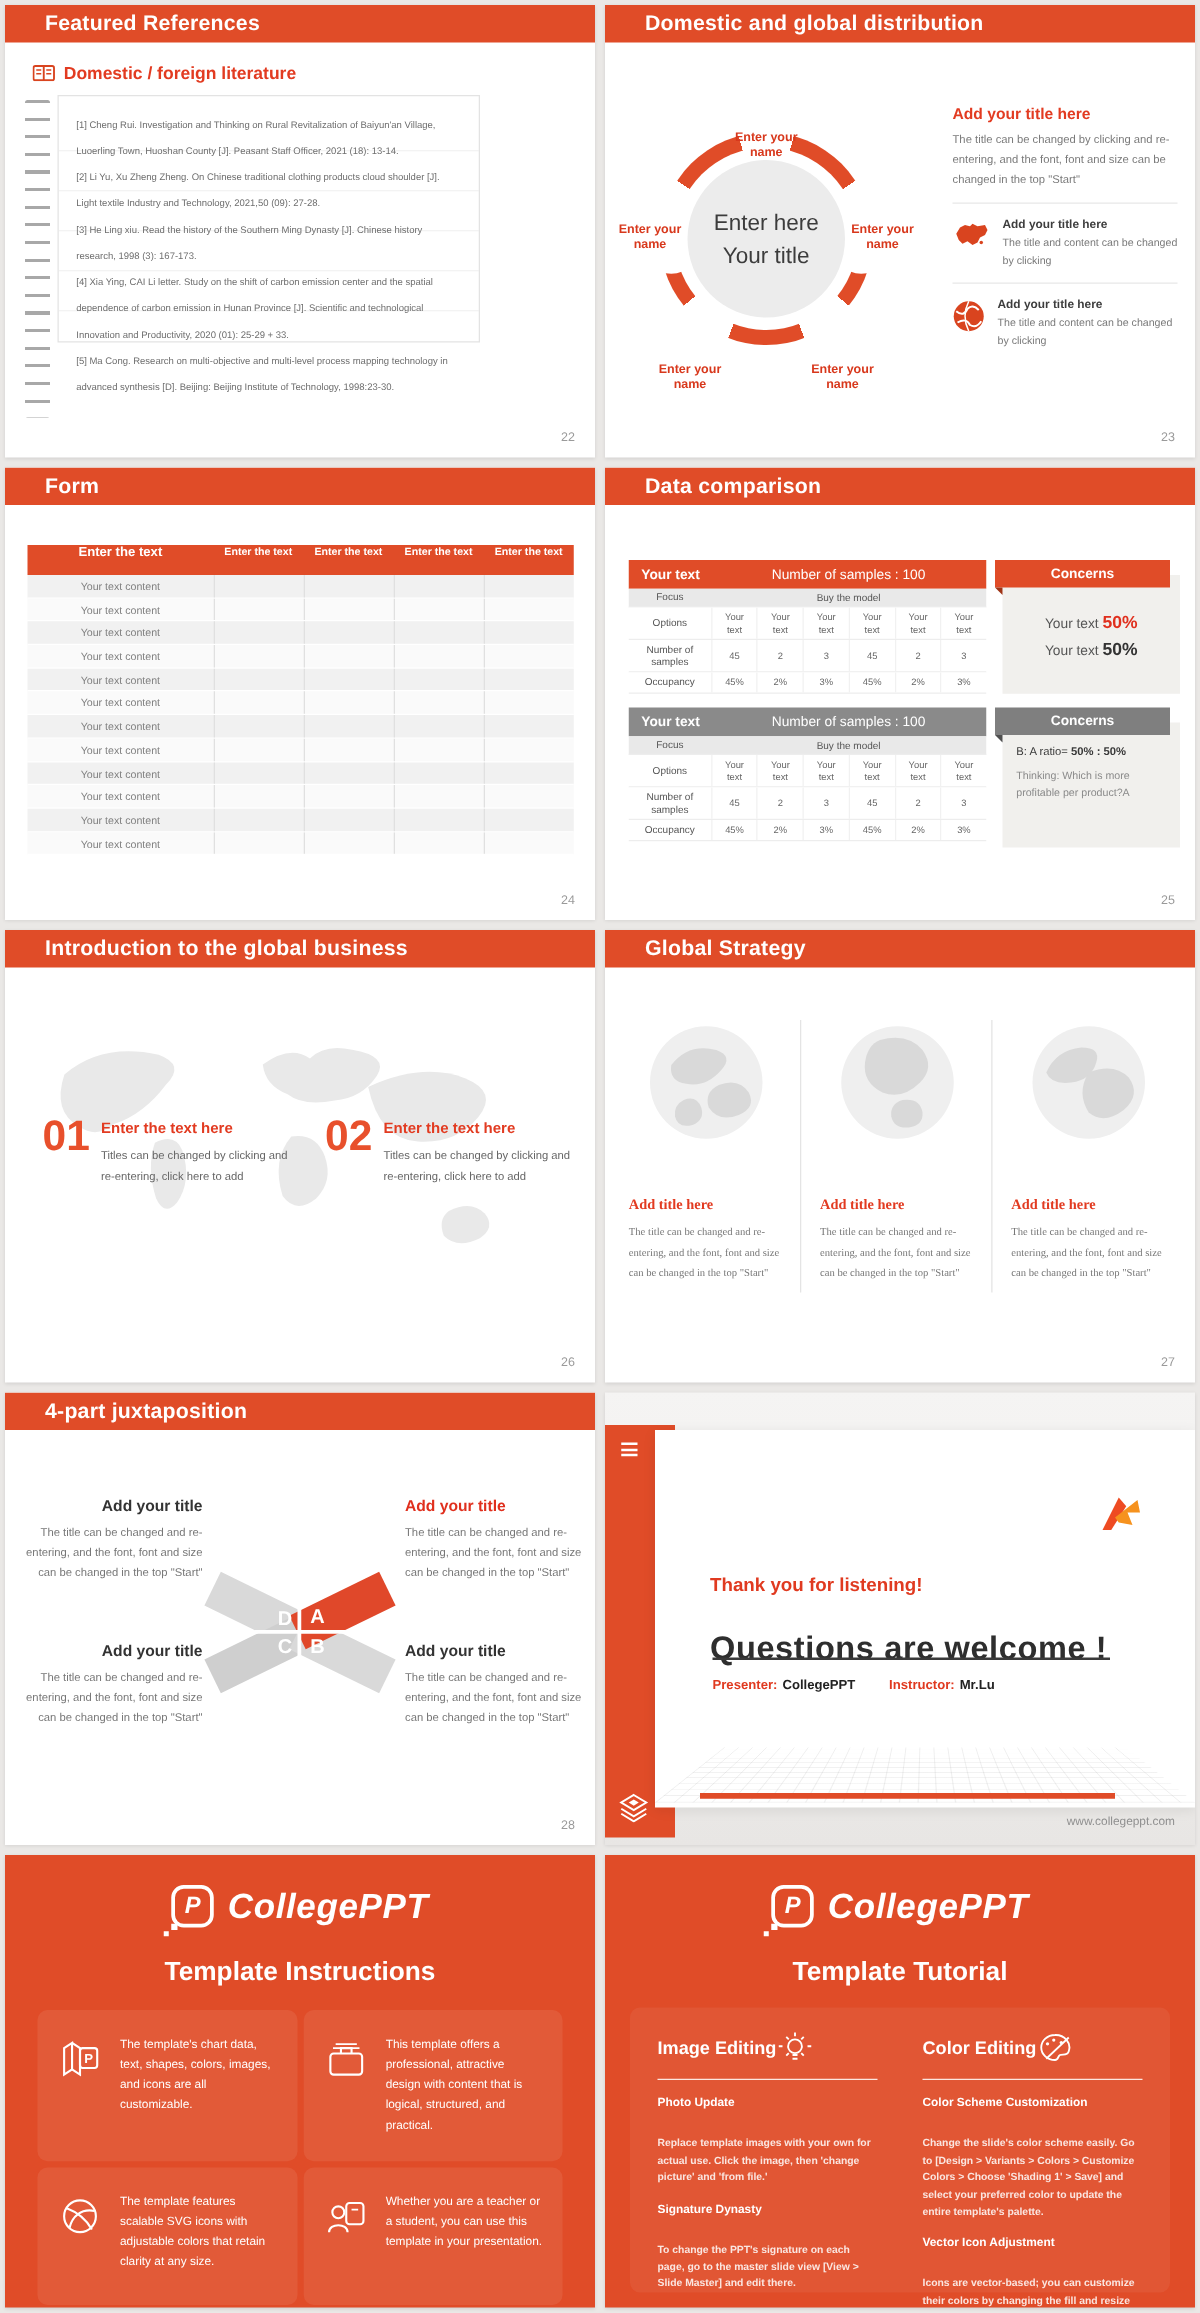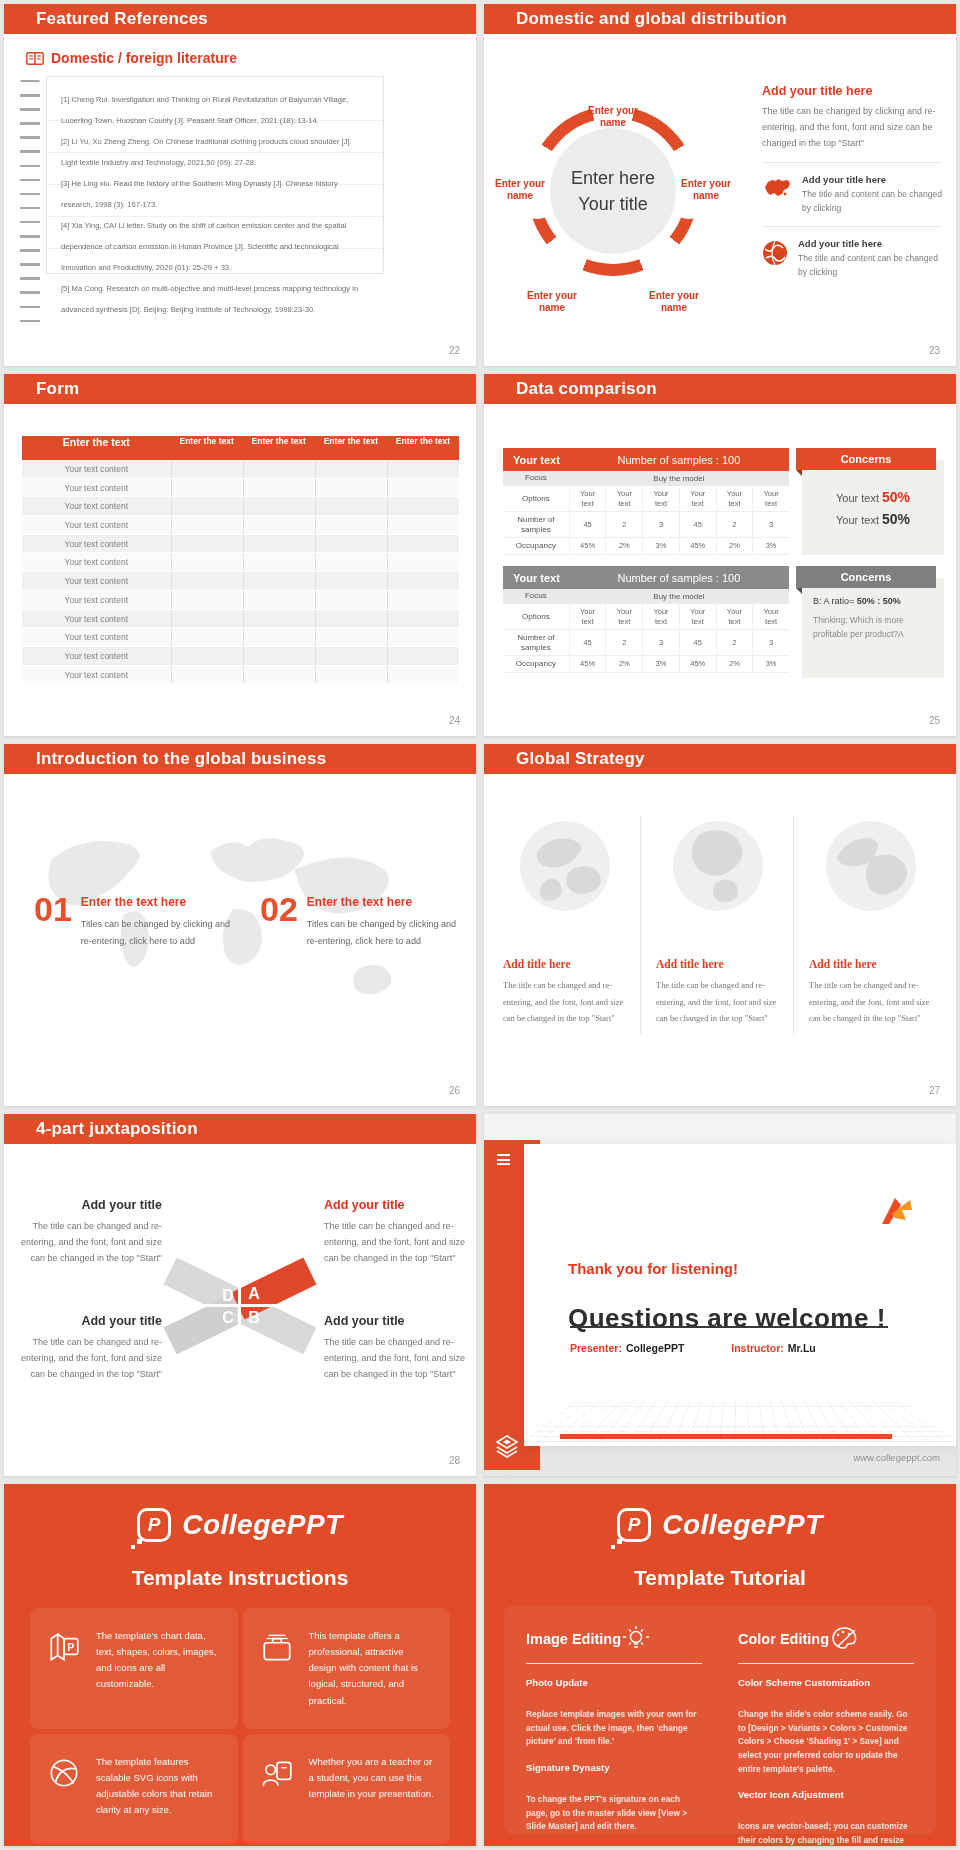--- a/index.html
+++ b/index.html
@@ -123,21 +123,21 @@
   .th-card { position:absolute; left:40px; top:30px; width:432px; height:302px; background:#fff; box-shadow:0 2px 10px rgba(0,0,0,0.08); }
   .th-logo { position:absolute; right:42px; top:50px; }
   .th-grid { position:absolute; left:0; right:0; bottom:4px; height:96px;
              background:repeating-linear-gradient(90deg, rgba(120,120,120,0.12) 0 1px, transparent 1px 15px),
                         repeating-linear-gradient(0deg, rgba(120,120,120,0.12) 0 1px, transparent 1px 9px);
              transform:perspective(220px) rotateX(52deg); transform-origin:50% 100%; }
   .th-l1 { position:absolute; left:44px; top:116px; font-size:15px; font-weight:bold; color:#e03a20; }
   .th-l2 { position:absolute; left:44px; top:135px; font-size:26px; font-weight:bold; color:#2e2e2e; letter-spacing:.5px;margin-top:24px; }
   .th-rule { position:absolute; left:46px; top:182px; width:318px; height:2px; background:#3a3a3a; }
   .th-meta { position:absolute; left:46px; top:198px; font-size:10.5px; font-weight:bold; }
-  .rlabel { color:#e03a20; } .rval { color:#222; margin-left:4px; } .ml { margin-left:44px; }
+  .rlabel { color:#e03a20; } .rval { color:#222; margin-left:4px; } .ml { margin-left:24px; }
   .th-bar { position:absolute; left:36px; bottom:7px; width:332px; height:5px; background:#e04c28; }
   .th-site { position:absolute; right:16px; top:338px; font-size:9.5px; color:#8f8f8f; }
 
   
   .s-orange { background:#e04c28; }
   .cp-logo { position:absolute; top:24px; left:0; right:0; display:flex; justify-content:center; align-items:center; gap:11px; }
   .cp-badge { position:relative; width:34px; height:34px; border:3.5px solid #fff; border-radius:10px; display:flex; align-items:center; justify-content:center; color:#fff; font-weight:bold; font-style:italic; font-size:19px; }
   .cp-badge .px1 { position:absolute; left:-3px; bottom:-5px; width:5px; height:5px; background:#fff; }
   .cp-badge .px2 { position:absolute; left:-9px; bottom:-10px; width:4px; height:4px; background:#fff; }
   .cp-name { color:#fff; font-size:28px; font-weight:bold; font-style:italic; letter-spacing:.5px; }

